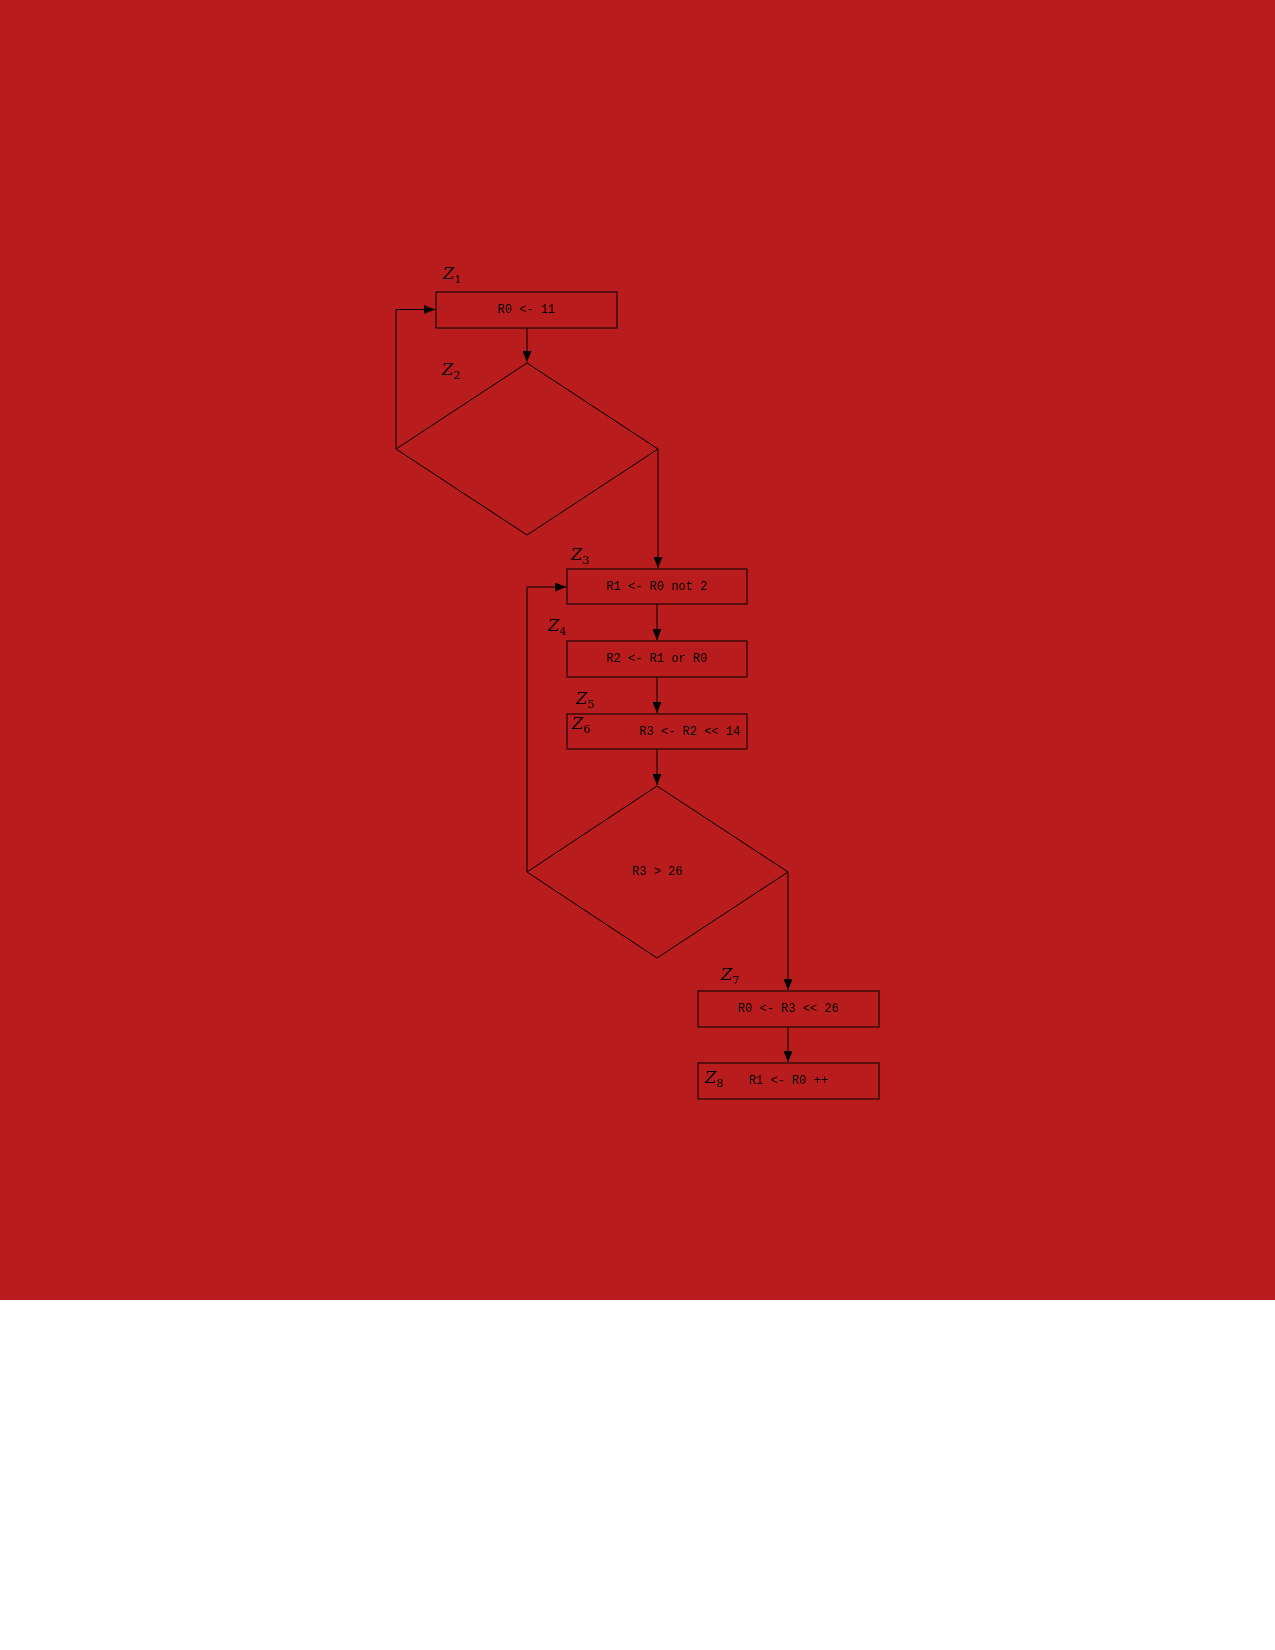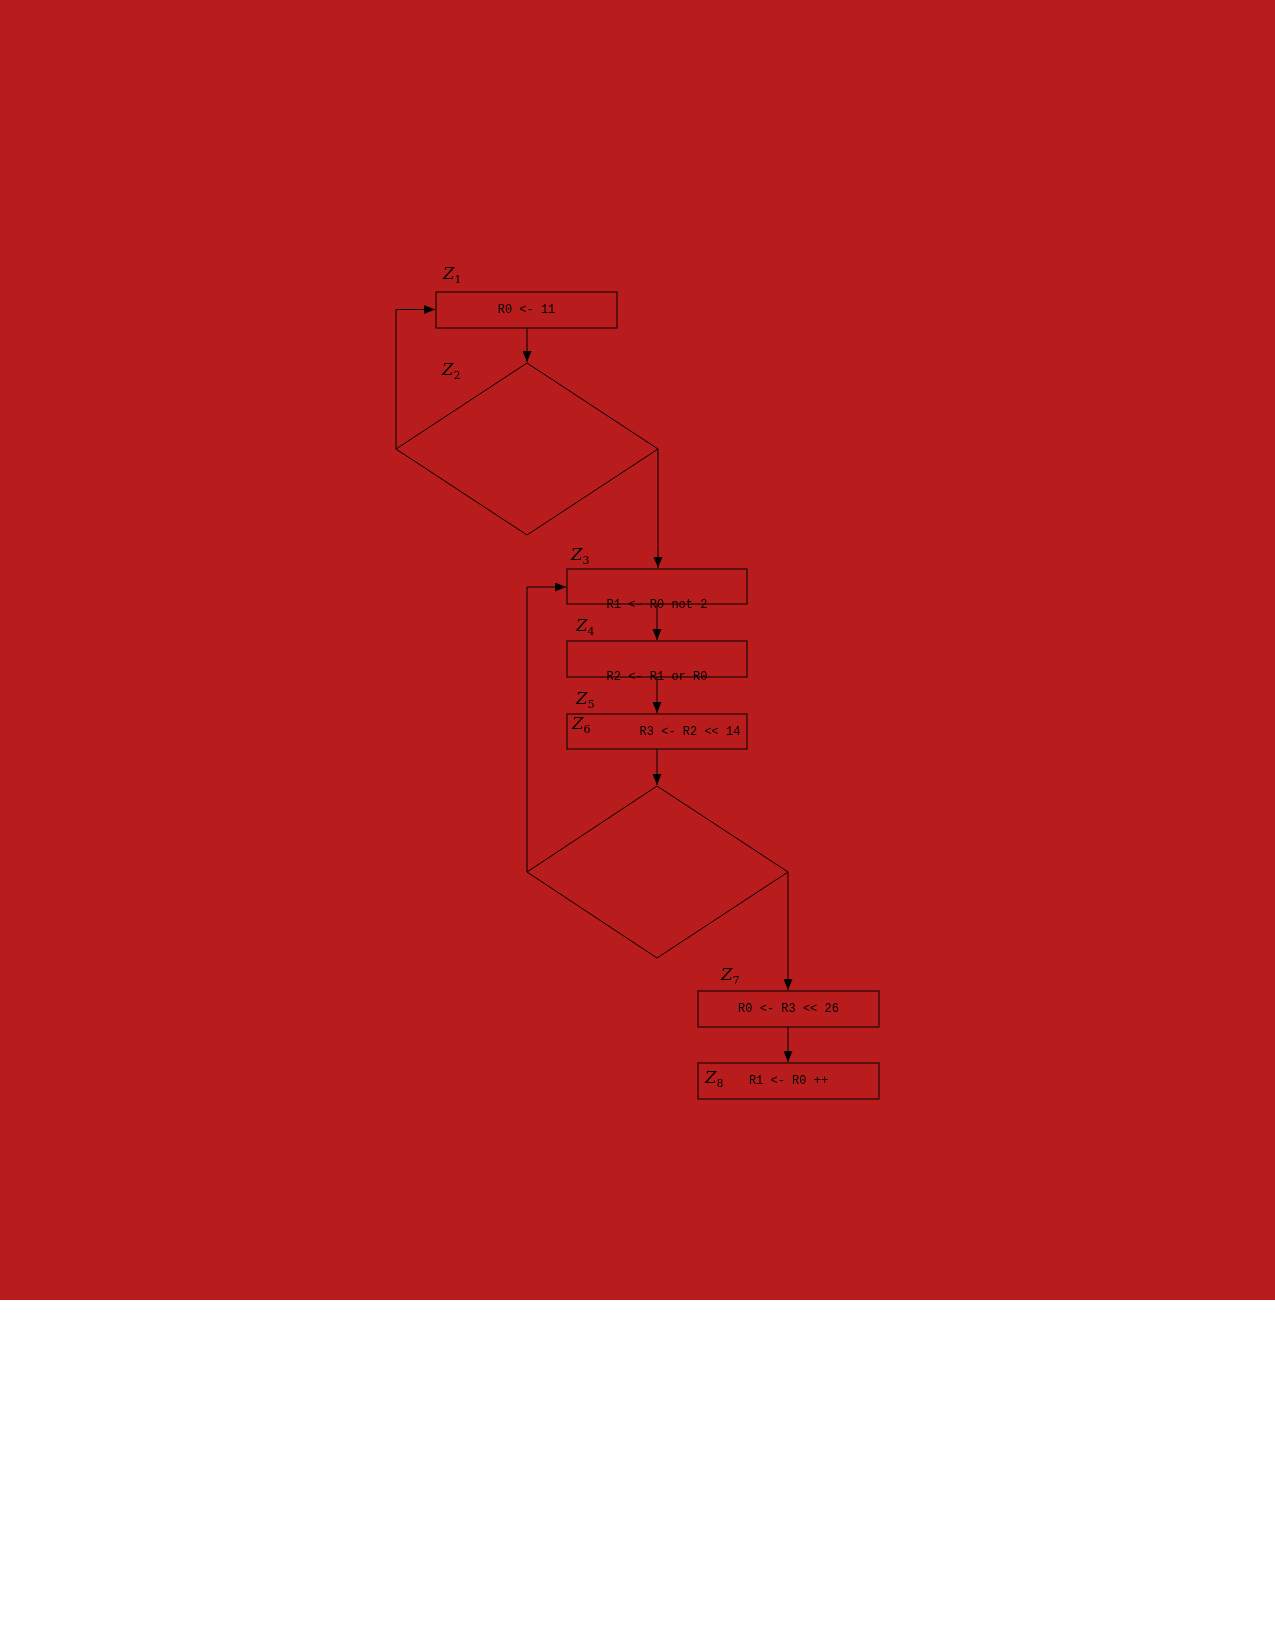--- a/index.html
+++ b/index.html
@@ -76,28 +76,29 @@
     <line x1="657" y1="677" x2="657" y2="713" stroke="#000000" stroke-width="1" marker-end="url(#arrow)"></line>
     <line x1="657" y1="749" x2="657" y2="785" stroke="#000000" stroke-width="1" marker-end="url(#arrow)"></line>
     <line x1="788" y1="872" x2="788" y2="990" stroke="#000000" stroke-width="1" marker-end="url(#arrow)"></line>
     <polyline points="527,872 527,587 566,587" fill="none" stroke="#000000" stroke-width="1" marker-end="url(#arrow)"></polyline>
     <line x1="788" y1="1027" x2="788" y2="1062" stroke="#000000" stroke-width="1" marker-end="url(#arrow)"></line>
   </svg>
 
   <span class="zlabel" style="left:443px; top:264px"><span>Z</span><sub>1</sub></span>
   <span class="zlabel" style="left:442px; top:360px"><span>Z</span><sub>2</sub></span>
   <span class="zlabel" style="left:571px; top:545px"><span>Z</span><sub>3</sub></span>
-  <span class="zlabel" style="left:576px; top:616px"><span>Z</span><sub>4</sub></span>
+  <span class="zlabel" style="left:548px; top:616px"><span>Z</span><sub>4</sub></span>
   <span class="zlabel" style="left:576px; top:689px"><span>Z</span><sub>5</sub></span>
   <span class="zlabel" style="left:572px; top:714px"><span>Z</span><sub>6</sub></span>
   <span class="zlabel" style="left:721px; top:965px"><span>Z</span><sub>7</sub></span>
   <span class="zlabel" style="left:705px; top:1068px"><span>Z</span><sub>8</sub></span>
 
   <div class="node-text" style="left:436px; top:292px; width:181px; height:36px">R0 &lt;- 11</div>
-  <div class="node-text" style="left:567px; top:587px; width:180px; height:35px">R1 &lt;- R0 not 2</div>
-  <div class="node-text" style="left:567px; top:659px; width:180px; height:36px">R2 &lt;- R1 or R0</div>
+  <div class="node-text" style="left:567px; top:569px; width:180px; height:35px">R1 &lt;- R0 not 2</div>
+  <div class="node-text" style="left:567px; top:641px; width:180px; height:36px">R2 &lt;- R1 or R0</div>
   <div class="node-text" style="left:600px; top:714px; width:180px; height:35px">R3 &lt;- R2 &lt;&lt; 14</div>
+  <div class="node-text" style="left:527px; top:786px; width:261px; height:172px">R3 &gt; 26</div>
   <div class="node-text" style="left:698px; top:991px; width:181px; height:36px">R0 &lt;- R3 &lt;&lt; 26</div>
   <div class="node-text" style="left:698px; top:1063px; width:181px; height:36px">R1 &lt;- R0 ++</div>
 
   <div class="page-number">1</div>
 
 </div>
 
 </body></html>

